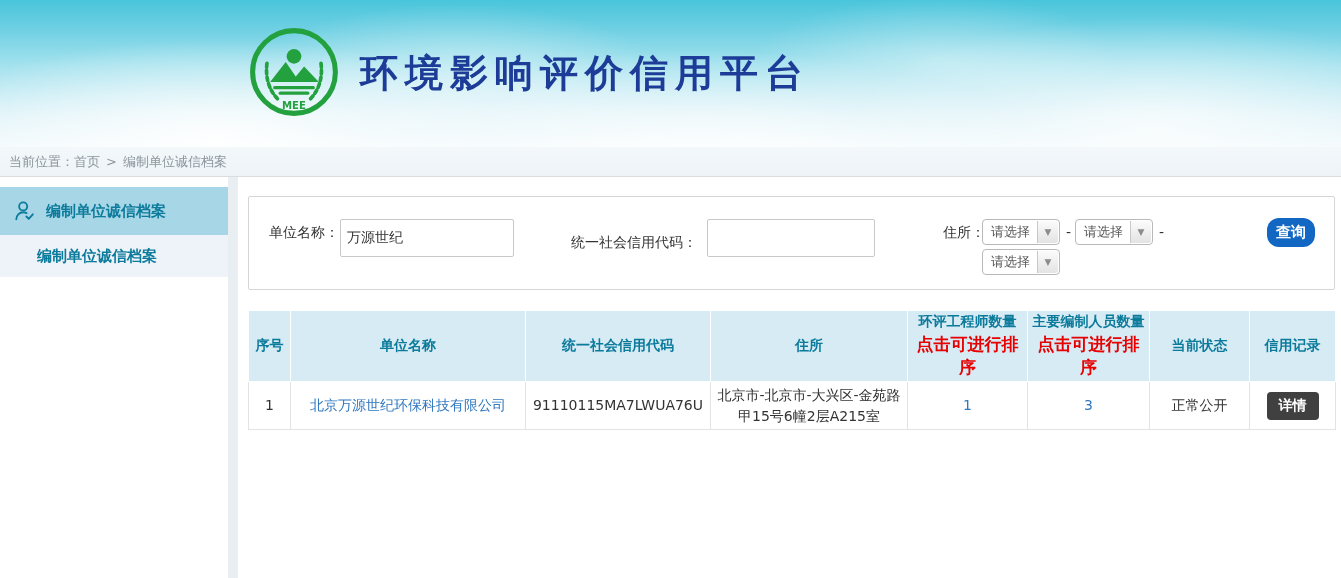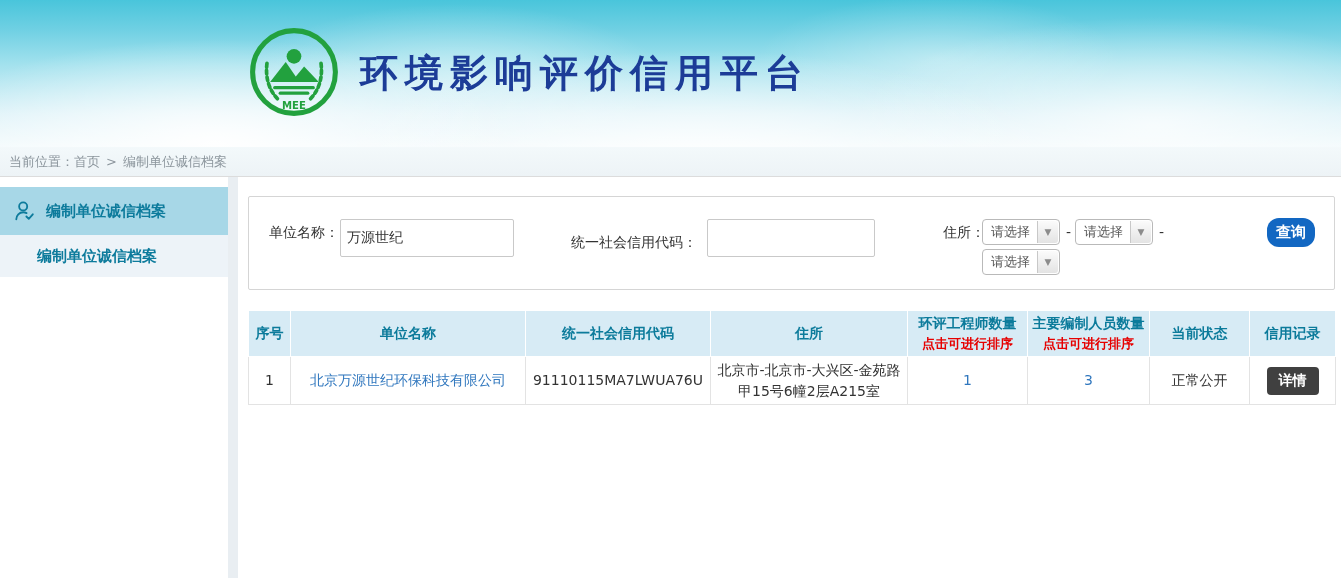--- a/index.html
+++ b/index.html
@@ -52,21 +52,21 @@
     color:#8c8c8c; font-size:9px; }
   .dash { position:absolute; font-size:14px; color:#333; line-height:26px; }
   .btn-query { position:absolute; left:1018px; top:21px; width:48px; height:29px;
     background:#1267c2; color:#fff; border:none; border-radius:12px; font-size:15px; font-weight:bold;
     cursor:pointer; font-family:"DejaVu Sans","Liberation Sans",sans-serif; }
 
   
   table.results { width:1087px; margin-top:20px; border-collapse:collapse; table-layout:fixed; }
   .results th { background:#d7ebf5; color:#0c7b9b; font-size:14px; font-weight:bold;
     border:1px solid #fff; height:46px; padding:2px 4px; text-align:center; }
-  .results th .sort-hint { display:block; color:#e60000; font-size:13px; font-weight:bold; margin-top:2px; }
+  .results th .sort-hint { display:block; color:#e60000; font-size:17px; font-weight:bold; margin-top:2px; }
   .results td { border:1px solid #e3e3e3; height:48px; padding:2px 6px; text-align:center;
     font-size:14px; color:#333; line-height:1.45; }
   .results a.cell-link { color:#3077be; text-decoration:none; cursor:pointer; }
   .btn-detail { display:inline-block; background:#404040; color:#fff; border:none; border-radius:4px;
     padding:5px 12px; font-size:14px; font-weight:bold; cursor:pointer;
     font-family:"DejaVu Sans","Liberation Sans",sans-serif; }
 </style>
 </head>
 <body>
 

